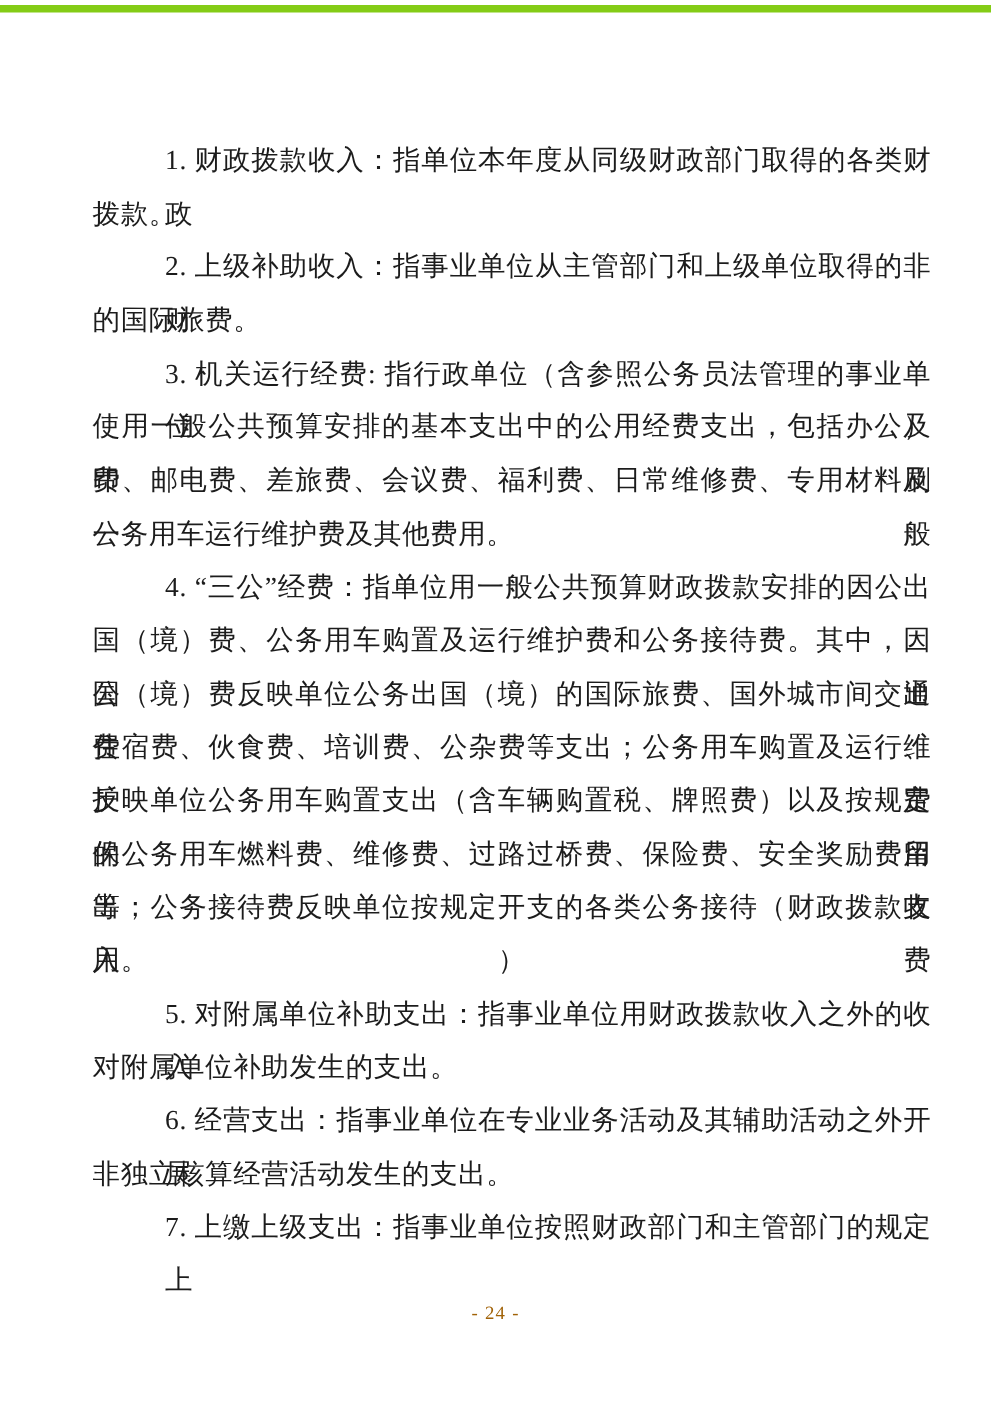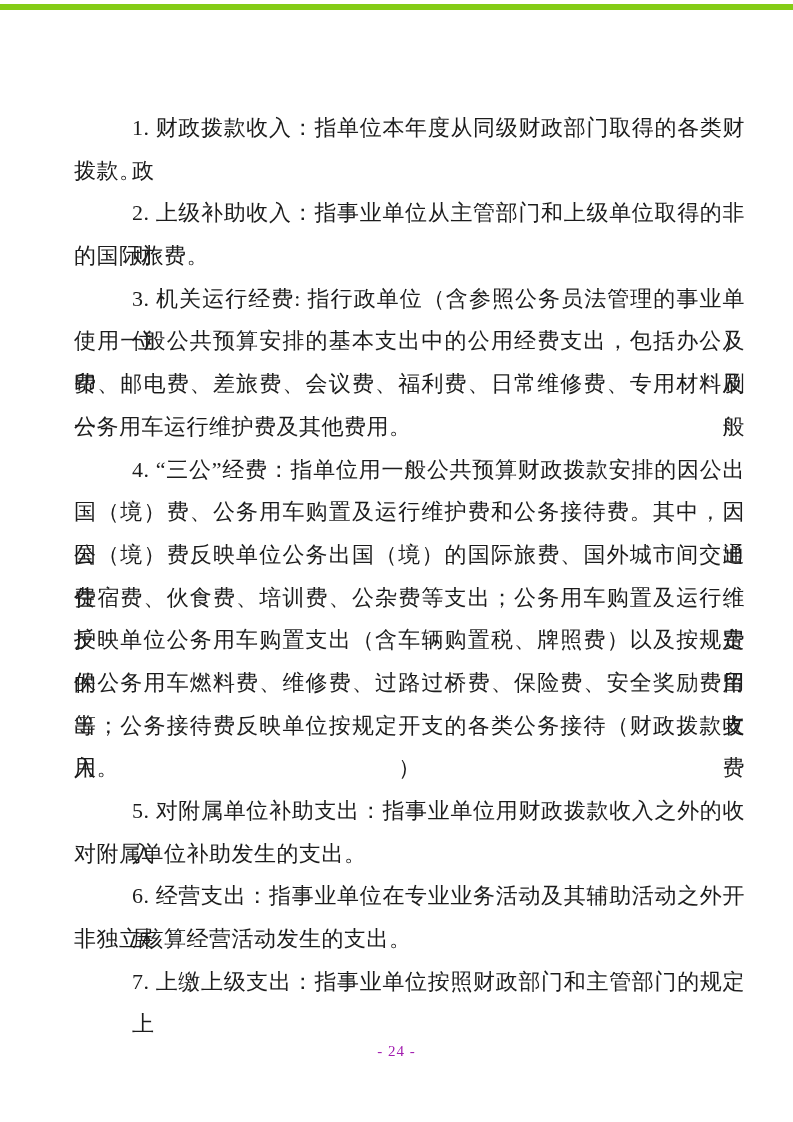--- a/index.html
+++ b/index.html
@@ -47,21 +47,21 @@
     padding-left: 58px;
   }
   .footer {
     position: absolute;
     left: 0;
     top: 1033px;
     width: 793px;
     text-align: center;
     font-size: 15px;
     letter-spacing: 1px;
-    color: #a21caf;
+    color: #a16207;
   }
 </style>
 </head>
 <body>
 
 <div class="page">
   <div class="text-block">
       <div class="line indent full">1. 财政拨款收入：指单位本年度从同级财政部门取得的各类财政</div>
       <div class="line">拨款。</div>
       <div class="line indent full">2. 上级补助收入：指事业单位从主管部门和上级单位取得的非财</div>

